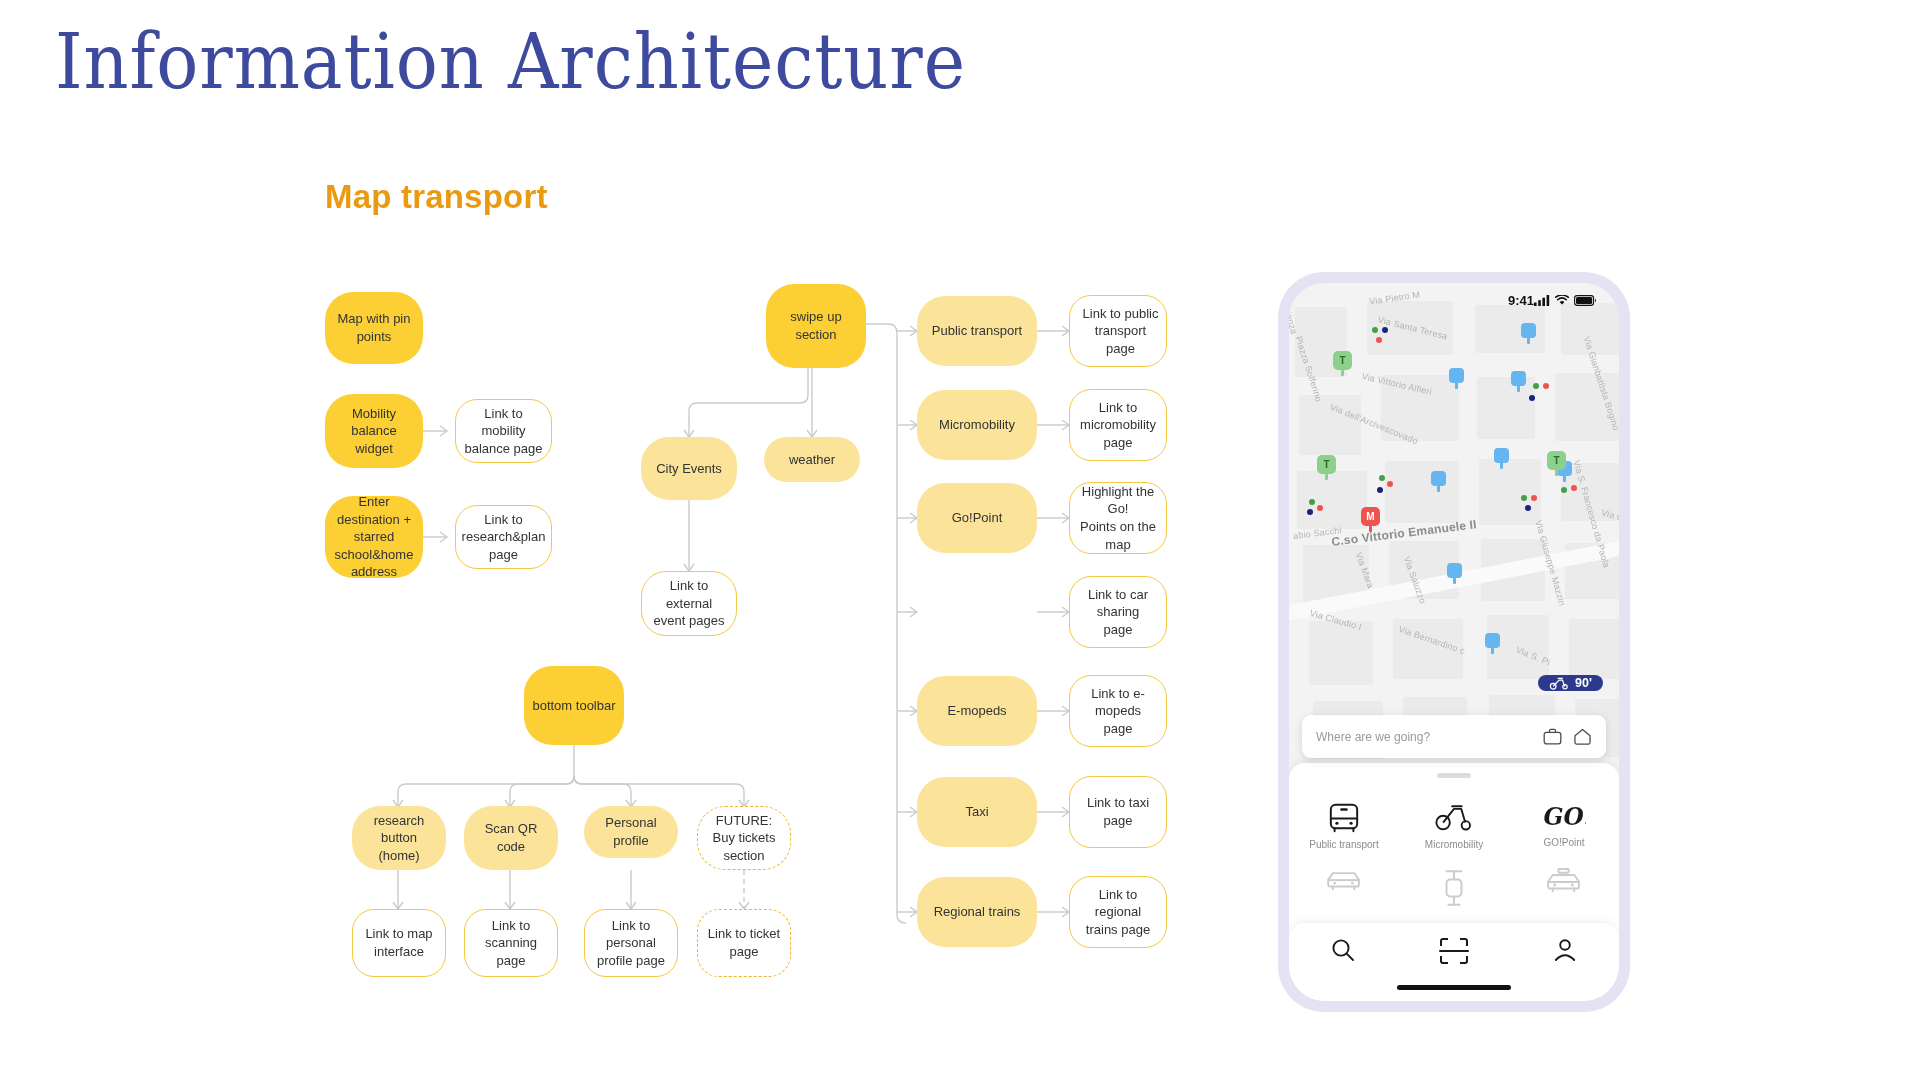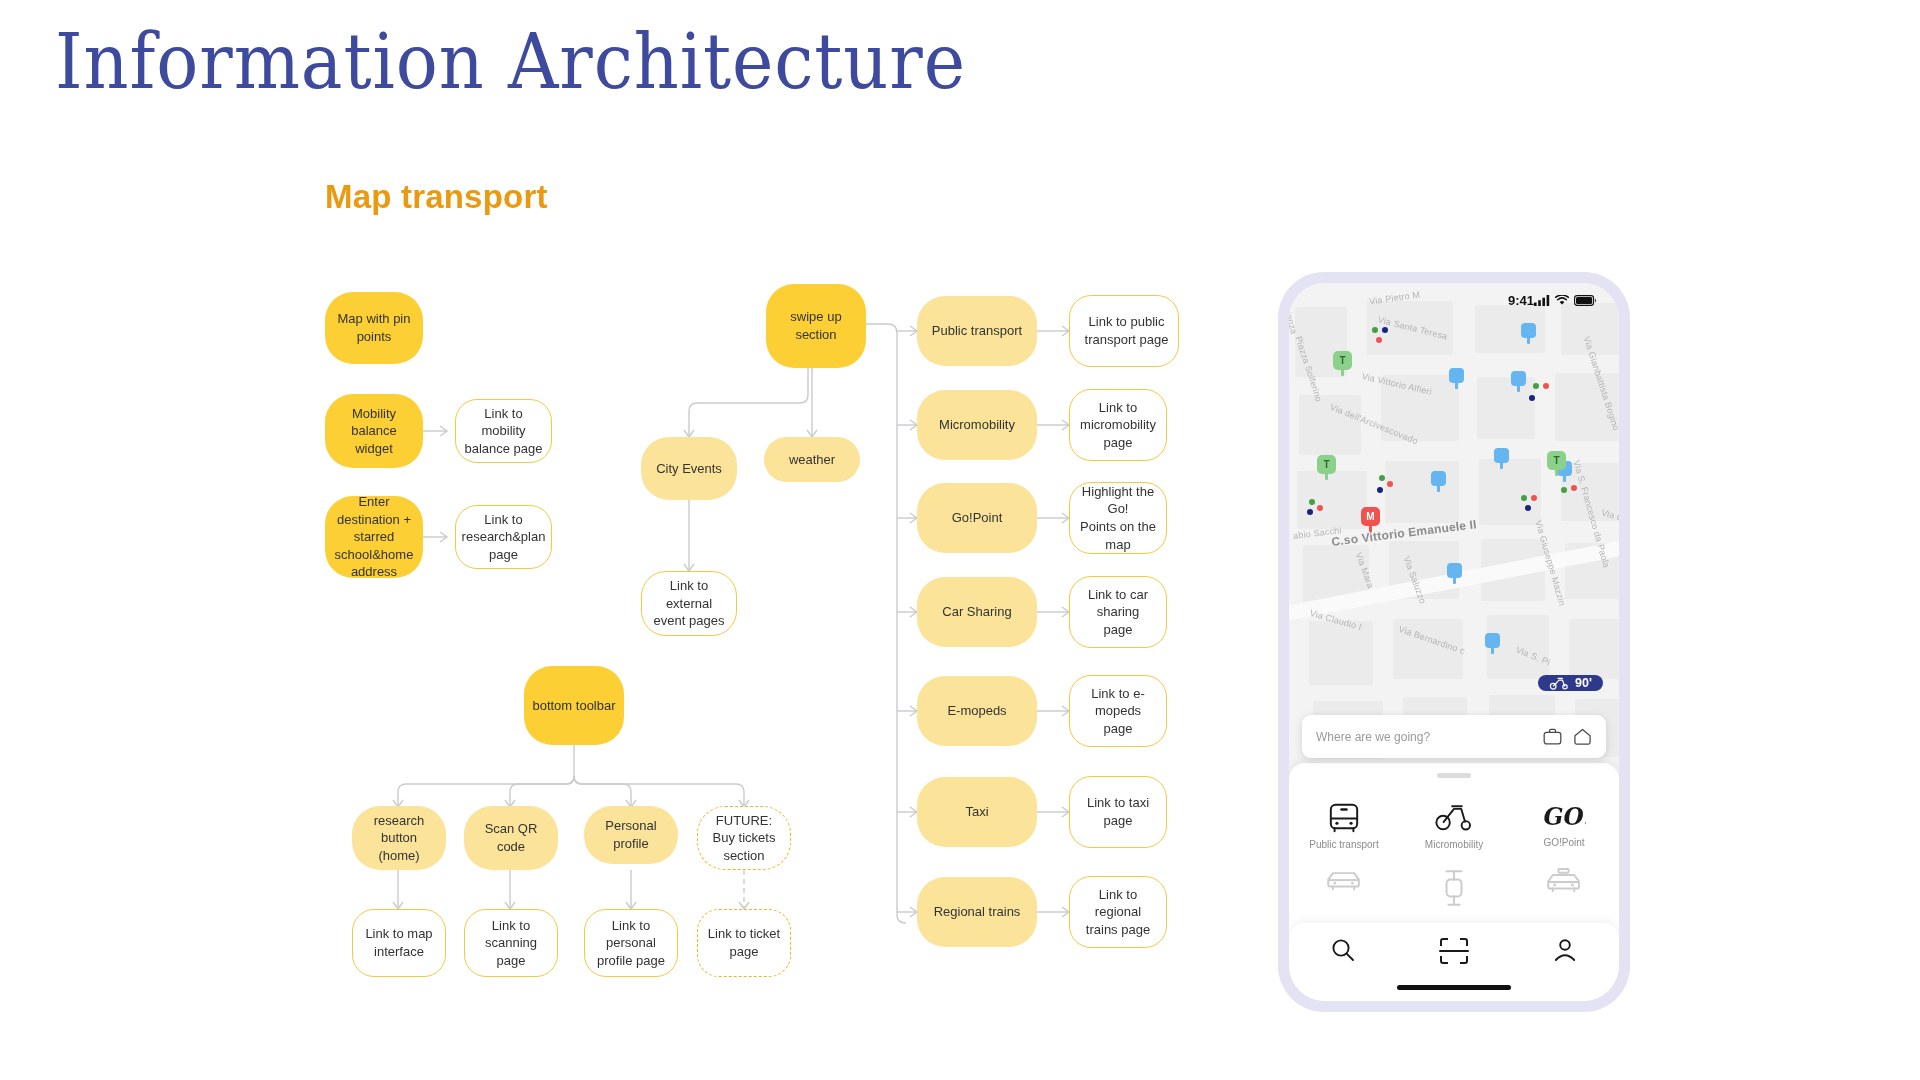--- a/index.html
+++ b/index.html
@@ -272,32 +272,31 @@
   <div class="node solid r28" style="left:766px; top:284px; width:100px; height:84px;">swipe up section</div>
 
   <div class="node light r28" style="left:641px; top:437px; width:96px; height:63px;">City Events</div>
 
   <div class="node light r28" style="left:764px; top:437px; width:96px; height:45px;">weather</div>
 
   <div class="node outline" style="left:641px; top:571px; width:96px; height:65px;border-radius:25px;">Link to external
 event pages</div>
 
   <div class="node light r28" style="left:917px; top:296px; width:120px; height:70px;">Public transport</div>
-  <div class="node outline" style="left:1069px; top:295px; width:110px; height:72px;padding-left:12px;">Link to public
+  <div class="node outline" style="left:1069px; top:295px; width:98px; height:72px;padding-left:12px;">Link to public
 transport page</div>
 
   <div class="node light r28" style="left:917px; top:390px; width:120px; height:70px;">Micromobility</div>
   <div class="node outline" style="left:1069px; top:389px; width:98px; height:72px;">Link to
 micromobility page</div>
 
   <div class="node light r28" style="left:917px; top:483px; width:120px; height:70px;">Go!Point</div>
   <div class="node outline" style="left:1069px; top:482px; width:98px; height:72px;">Highlight the Go!
 Points on the map</div>
 
-  <div class="node light r28" style="left:917px; top:577px; width:120px; height:70px;">Car Sharing</div>
   <div class="node outline" style="left:1069px; top:576px; width:98px; height:72px;">Link to car sharing
 page</div>
 
   <div class="node light r28" style="left:917px; top:676px; width:120px; height:70px;">E-mopeds</div>
   <div class="node outline" style="left:1069px; top:675px; width:98px; height:72px;">Link to e-mopeds
 page</div>
 
   <div class="node light r28" style="left:917px; top:777px; width:120px; height:70px;">Taxi</div>
   <div class="node outline" style="left:1069px; top:776px; width:98px; height:72px;">Link to taxi page</div>
 
@@ -309,21 +308,21 @@
 
   <div class="node light r28" style="left:352px; top:806px; width:94px; height:64px;">research button
 (home)</div>
   <div class="node outline" style="left:352px; top:909px; width:94px; height:68px;">Link to map
 interface</div>
 
   <div class="node light r28" style="left:464px; top:806px; width:94px; height:64px;">Scan QR code</div>
   <div class="node outline" style="left:464px; top:909px; width:94px; height:68px;">Link to scanning
 page</div>
 
-  <div class="node light r28" style="left:584px; top:806px; width:94px; height:58px;">Personal profile</div>
+  <div class="node light r28" style="left:584px; top:806px; width:94px; height:52px;">Personal profile</div>
   <div class="node outline" style="left:584px; top:909px; width:94px; height:68px;">Link to personal
 profile page</div>
 
   <div class="node dashed r28" style="left:697px; top:806px; width:94px; height:64px;">FUTURE:
 Buy tickets section</div>
   <div class="node dashed" style="left:697px; top:909px; width:94px; height:68px;">Link to ticket page</div>
 
   <div id="phone">
     <div id="phone-screen">
 

